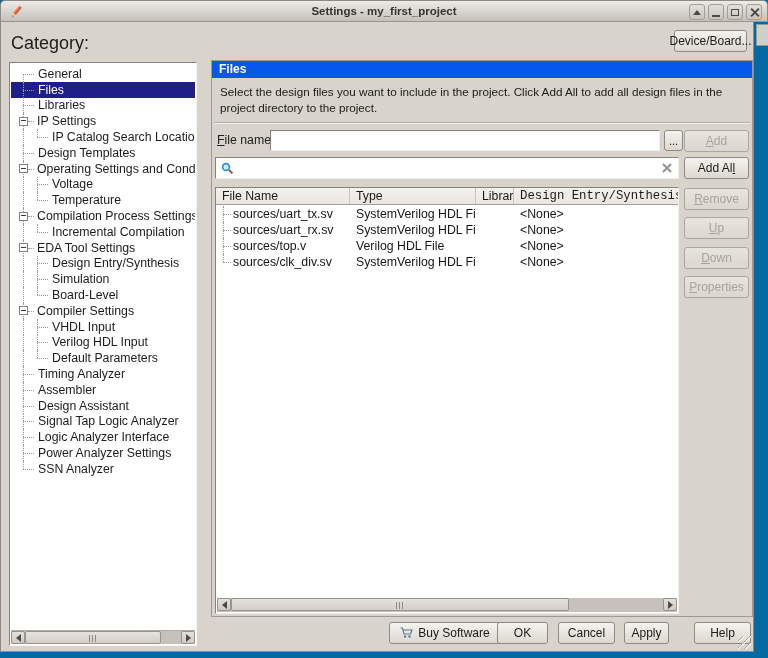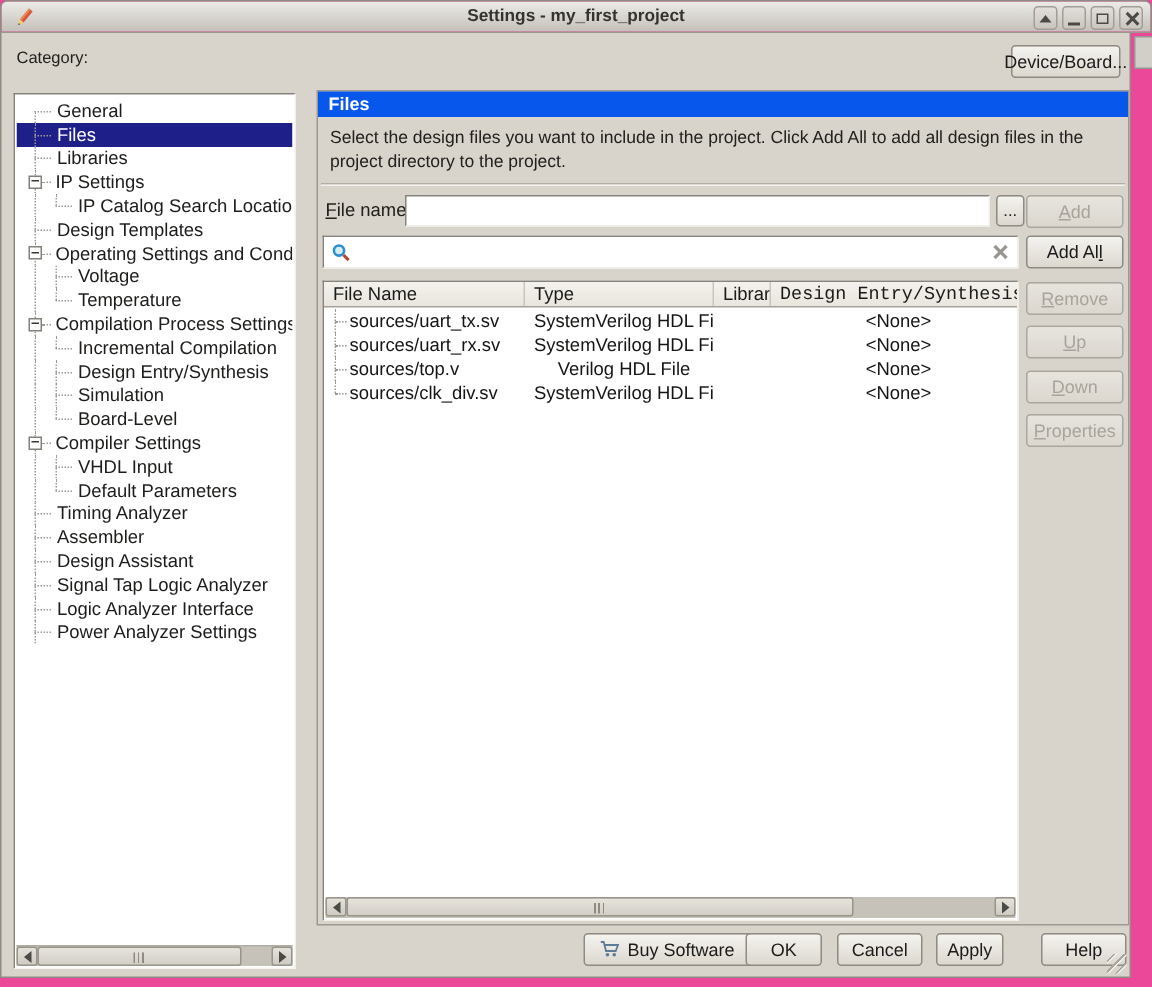--- a/index.html
+++ b/index.html
@@ -1,19 +1,19 @@
 <!DOCTYPE html>
 <html style="--accent: #0857ec; --sel: #1f1f8a;"><head>
 <meta charset="utf-8">
 <style>
   * { margin:0; padding:0; box-sizing:border-box; }
   html,body { background:#787672; }
   #screen {
     position:relative; width:768px; height:658px; overflow:hidden;
-    background:#ec4899;
+    background:#0369a1;
     font-family:"Liberation Sans", sans-serif;
     font-size:12px; color:#1c1b19;padding-left:16px;
     -webkit-font-smoothing:antialiased;
   }
   
   .titlebar {
     position:absolute; left:0; top:0; width:768px; height:22px;
     background:linear-gradient(#ecebe7,#c4c0ba);
     border:1px solid #8e8a84; border-bottom:1px solid #9b978f;
     border-radius:5px 5px 0 0;
@@ -37,21 +37,21 @@
     content:""; position:absolute; left:4px; top:-1px; width:2px; height:11px; background:#4c4a45;
   }
   .glyph-close::before { transform:rotate(45deg); }
   .glyph-close::after { transform:rotate(-45deg); }
   
   .body {
     position:absolute; left:0; top:22px; width:754px; height:630px;
     background:#d8d4cc; border:1px solid #8e8a84; border-top:none;
   }
   .bg-fragment { position:absolute; left:756px; top:24px; width:12px; height:22px; background:#d2cfc9; border:1px solid #9a9691; border-right:none; }
-  .category-label { position:absolute; left:10px; top:11px; font-size:11px; color:#21201d; }
+  .category-label { position:absolute; left:10px; top:11px; font-size:18px; color:#21201d; }
   
   .btn {
     position:absolute; display:flex; align-items:center; justify-content:center;
     background:linear-gradient(#f5f3ef,#dcd8d0);
     border:1px solid #8f8b83; border-radius:3px;
     font-size:12px; color:#1c1b19; cursor:default; white-space:nowrap;
   }
   .btn u { text-decoration:underline; text-underline-offset:1px; }
   .btn.disabled { color:#a8a49b; background:linear-gradient(#e7e4de,#dbd7cf); border-color:#aba79f; }
   .device-btn { right:6px; top:8px; width:73px; height:22px; }
@@ -131,21 +131,21 @@
   }
   .thead {
     position:absolute; left:0; top:0; right:0; height:17px;
     display:grid; grid-template-columns:134px 126px 38px 1fr;
     background:linear-gradient(#f4f2ed,#e9e6df); border-bottom:1px solid #a5a199;
   }
   .th { font-size:12.3px; color:#1b1a18; line-height:16px; padding-left:6px; border-right:1px solid #c9c5bd; white-space:nowrap; overflow:hidden; }
   .th:last-child { border-right:none;font-family:Liberation Mono, monospace; }
   .tbody { position:absolute; left:0; top:18px; right:0; bottom:15px; overflow:hidden; }
   .trow { display:grid; grid-template-columns:134px 126px 38px 1fr; height:16px; align-items:center; }
-  .td { font-size:12.3px; color:#161513; white-space:nowrap; overflow:hidden; padding-left:6px;text-align:center; }
+  .td { font-size:12.3px; color:#161513; white-space:nowrap; overflow:hidden; padding-left:6px; }
   .td.filecell { display:flex; align-items:center; padding-left:0; height:100%; }
   .fstub { flex:0 0 10px; margin-left:7px; position:relative; height:100%; }
   .fstub::before { content:""; position:absolute; left:0; right:2px; top:50%; border-top:1px dotted #9a9a9a; }
   .fstub.tee::after { content:""; position:absolute; left:0; top:0; bottom:0; border-left:1px dotted #9a9a9a; }
   .fstub.ell::after { content:""; position:absolute; left:0; top:0; height:50%; border-left:1px dotted #9a9a9a; }
   
   .footer-btn { top:600px; height:22px; }
   .cart-icon { margin-right:5px; display:flex; }
   .resize-grip {
     position:absolute; right:2px; bottom:2px; width:13px; height:13px;
@@ -234,20 +234,25 @@
           </div>
           <div class="tree-row lvl0 parent railed">
             <span class="expander"></span>
             <span class="dash"></span>
             <span class="tree-label">Compilation Process Settings</span>
           </div>
           <div class="tree-row lvl1 railed">
             <span class="stub ell"></span>
             <span class="tree-label">Incremental Compilation</span>
           </div>
+          <div class="tree-row lvl0 parent railed">
+            <span class="expander"></span>
+            <span class="dash"></span>
+            <span class="tree-label">EDA Tool Settings</span>
+          </div>
           <div class="tree-row lvl1 railed">
             <span class="stub tee"></span>
             <span class="tree-label">Design Entry/Synthesis</span>
           </div>
           <div class="tree-row lvl1 railed">
             <span class="stub tee"></span>
             <span class="tree-label">Simulation</span>
           </div>
           <div class="tree-row lvl1 railed">
             <span class="stub ell"></span>
@@ -256,20 +261,24 @@
           <div class="tree-row lvl0 parent railed">
             <span class="expander"></span>
             <span class="dash"></span>
             <span class="tree-label">Compiler Settings</span>
           </div>
           <div class="tree-row lvl1 railed">
             <span class="stub tee"></span>
             <span class="tree-label">VHDL Input</span>
           </div>
           <div class="tree-row lvl1 railed">
+            <span class="stub tee"></span>
+            <span class="tree-label">Verilog HDL Input</span>
+          </div>
+          <div class="tree-row lvl1 railed">
             <span class="stub ell"></span>
             <span class="tree-label">Default Parameters</span>
           </div>
           <div class="tree-row lvl0">
             <span class="stub tee"></span>
             <span class="tree-label">Timing Analyzer</span>
           </div>
           <div class="tree-row lvl0">
             <span class="stub tee"></span>
             <span class="tree-label">Assembler</span>
@@ -282,20 +291,24 @@
             <span class="stub tee"></span>
             <span class="tree-label">Signal Tap Logic Analyzer</span>
           </div>
           <div class="tree-row lvl0">
             <span class="stub tee"></span>
             <span class="tree-label">Logic Analyzer Interface</span>
           </div>
           <div class="tree-row lvl0">
             <span class="stub tee"></span>
             <span class="tree-label">Power Analyzer Settings</span>
+          </div>
+          <div class="tree-row lvl0">
+            <span class="stub ell"></span>
+            <span class="tree-label">SSN Analyzer</span>
           </div>
         </div>
       <div class="hscroll">
         <span class="sb-btn left">
             <span class="arr-left"></span>
           </span>
         <span class="sb-thumb" style="left:14px; width:136px;"></span>
         <span class="sb-btn right">
             <span class="arr-right"></span>
           </span>

